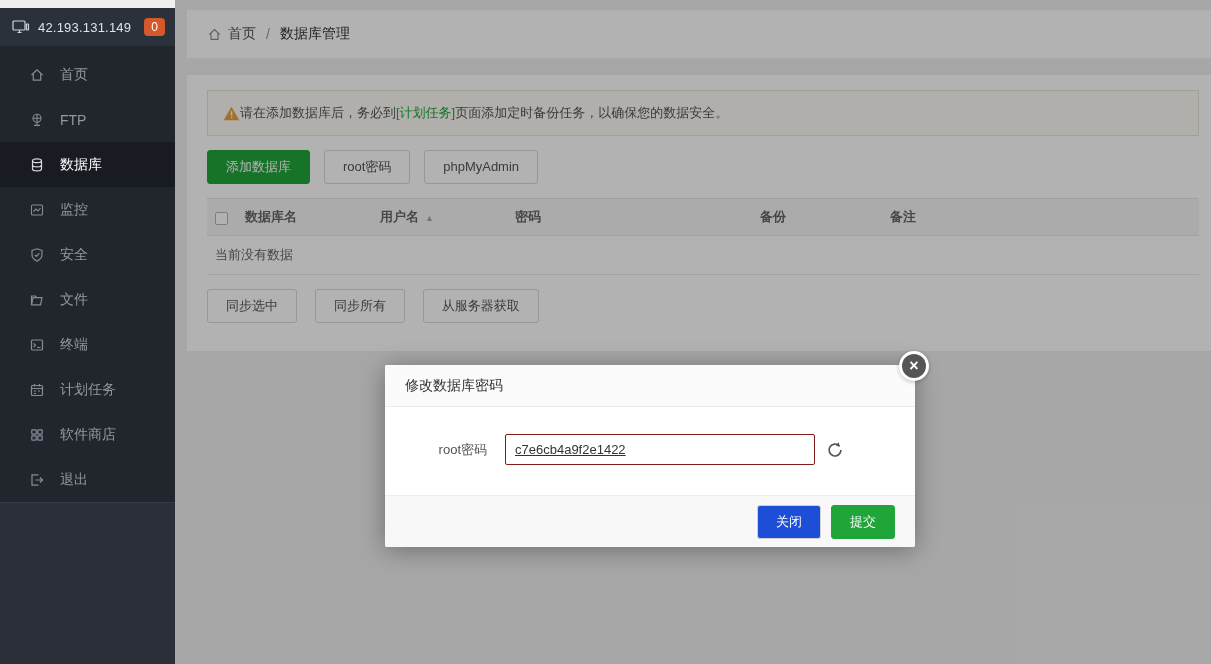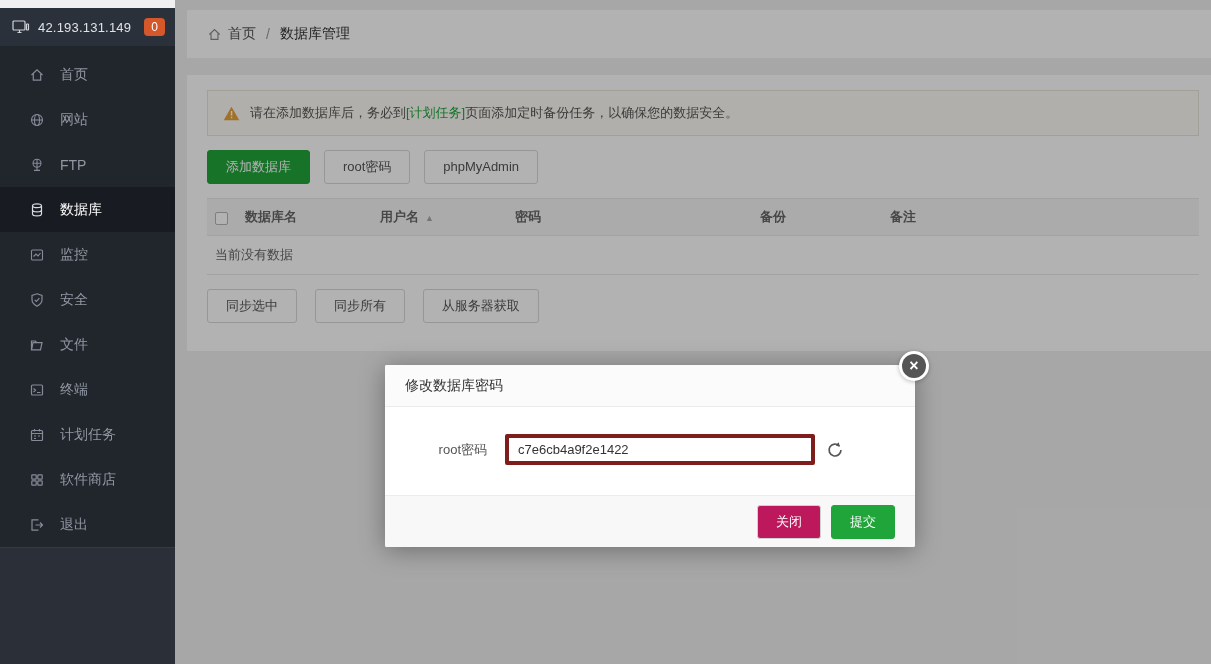--- a/index.html
+++ b/index.html
@@ -28,21 +28,21 @@
   .main { position:absolute; left:175px; top:0; right:0; bottom:0; background:#f0f0f0; }
   .breadcrumb-bar { margin:10px 0 0 12px; height:48px; background:#fff;
     display:flex; align-items:center; padding-left:20px; color:#555; font-size:14px; }
   .breadcrumb-bar .crumb-sep { margin:0 10px; color:#999; }
   .breadcrumb-bar .crumb-current { color:#333; }
   .bc-home { margin-right:6px; display:flex; }
 
   .content-card { margin:17px 0 0 12px; background:#fff; padding:15px 12px 28px 20px; }
   .warn-box { border:1px solid #e9e4d8; background:#fdfbf5; padding:13px 15px;
     display:flex; align-items:center; font-size:13px; color:#555; margin-bottom:14px; }
-  .warn-box .warn-text { margin-left:10px; }
+  .warn-box .warn-text { }
   .link-green { color:#20a53a; text-decoration:none; }
 
   .btn { display:inline-block; font-size:13px; border-radius:3px; cursor:pointer;
     padding:8px 18px; line-height:16px; border:1px solid #d8d8d8; background:#fff; color:#555; }
   .btn-green { background:#20a53a; border-color:#20a53a; color:#fff; }
   .toolbar-row { margin-bottom:14px; }
   .toolbar-row .btn { margin-right:10px; }
 
   table.db-table { width:100%; border-collapse:collapse; font-size:13px; color:#555; }
   .db-table th { font-weight:bold; text-align:left; background:#f5f5f5;
@@ -60,28 +60,28 @@
   .overlay { position:absolute; left:175px; top:0; right:0; bottom:0;
     background:rgba(0,0,0,.30); z-index:40; }
   .modal { position:absolute; left:385px; top:365px; width:530px; z-index:50;
     background:#fff; border-radius:2px; box-shadow:0 3px 26px rgba(0,0,0,.35); }
   .modal-header { height:42px; background:#fbfbfb; border-bottom:1px solid #ececec;
     display:flex; align-items:center; padding-left:20px; color:#333; font-size:14px;
     border-radius:2px 2px 0 0; }
   .modal-body { padding:27px 20px 30px 20px; display:flex; align-items:center; }
   .modal-body .field-label { width:100px; text-align:right; padding-right:18px;
     color:#555; font-size:13px; }
-  .pwd-input { width:310px; height:31px; border:4px solid #7f1d1d; border-radius:2px;
+  .pwd-input { width:310px; height:31px; border:1px solid #7f1d1d; border-radius:2px;
     outline:none; padding:0 9px; font-size:13px; color:#333;
-    font-family:"Liberation Sans","DejaVu Sans",sans-serif; }
+    font-family:"Liberation Sans","DejaVu Sans",sans-serif;text-decoration:underline; }
   .refresh-btn { margin-left:11px; width:18px; height:18px; cursor:pointer; display:flex; }
   .modal-footer { height:52px; background:#f8f8f8; border-top:1px solid #ececec;
     display:flex; align-items:center; justify-content:flex-end; padding-right:20px;
     border-radius:0 0 2px 2px; }
-  .btn-close-gray { background:#be185d; border-color:#d0d0d0; color:#fff; margin-right:10px;margin-left:36px; }
+  .btn-close-gray { background:#1d4ed8; border-color:#d0d0d0; color:#fff; margin-right:10px;margin-left:36px; }
   .modal-x { position:absolute; right:-14px; top:-14px; width:30px; height:30px;
     background:#fff; border-radius:50%; display:flex; align-items:center;
     justify-content:center; cursor:pointer; box-shadow:0 1px 4px rgba(0,0,0,.25); }
   .modal-x .x-inner { width:24px; height:24px; border-radius:50%; background:#555;
     color:#fff; font-size:16px; font-weight:bold; display:flex; align-items:center;
     justify-content:center; line-height:1; }
 </style>
 </head>
 <body>
 
@@ -99,30 +99,20 @@
     </div>
 
     <div class="side-menu">
       <div class="menu-item">
         <span class="mi-icon">
             <svg width="16" height="16" viewBox="0 0 16 16" fill="none" stroke-width="1.2">
               <path d="M2.5 8 L8 2.8 L13.5 8 M4.3 7 V13.2 H11.7 V7"></path>
             </svg>
           </span>
         <span>首页</span>
-      </div>
-      <div class="menu-item">
-        <span class="mi-icon">
-            <svg width="16" height="16" viewBox="0 0 16 16" fill="none" stroke-width="1.1">
-              <circle cx="8" cy="8" r="5.5"></circle>
-              <ellipse cx="8" cy="8" rx="2.5" ry="5.5"></ellipse>
-              <path d="M2.5 8 H13.5"></path>
-            </svg>
-          </span>
-        <span>网站</span>
       </div>
       <div class="menu-item">
         <span class="mi-icon">
             <svg width="16" height="16" viewBox="0 0 16 16" fill="none" stroke-width="1.1">
               <circle cx="8" cy="6.2" r="4"></circle>
               <path d="M4 6.2 H12 M8 2.2 V10.2 M8 10.2 V13 M5 13.4 H11"></path>
             </svg>
           </span>
         <span>FTP</span>
       </div>

